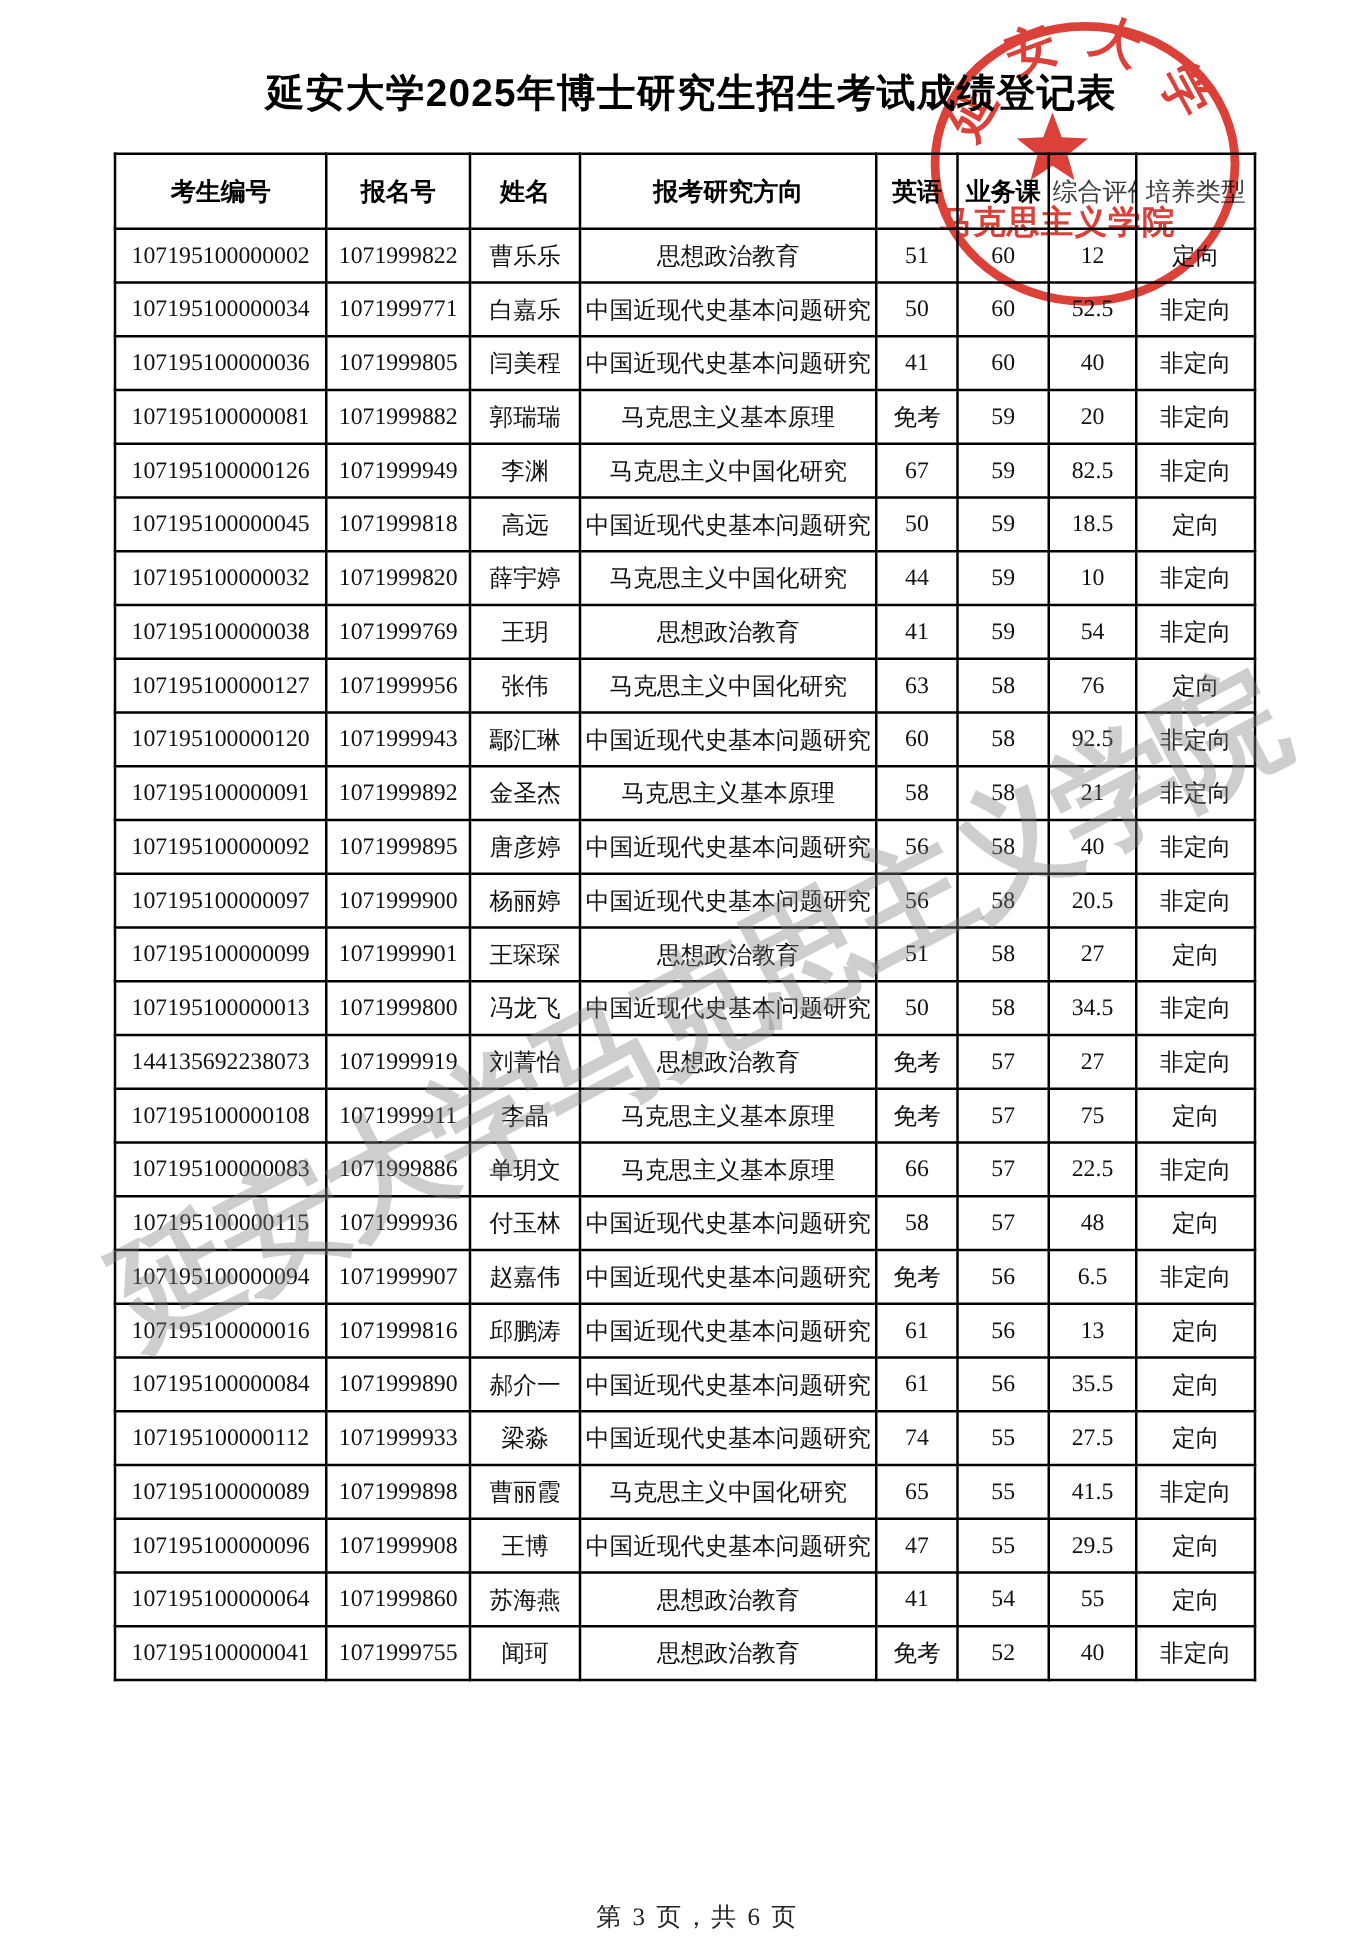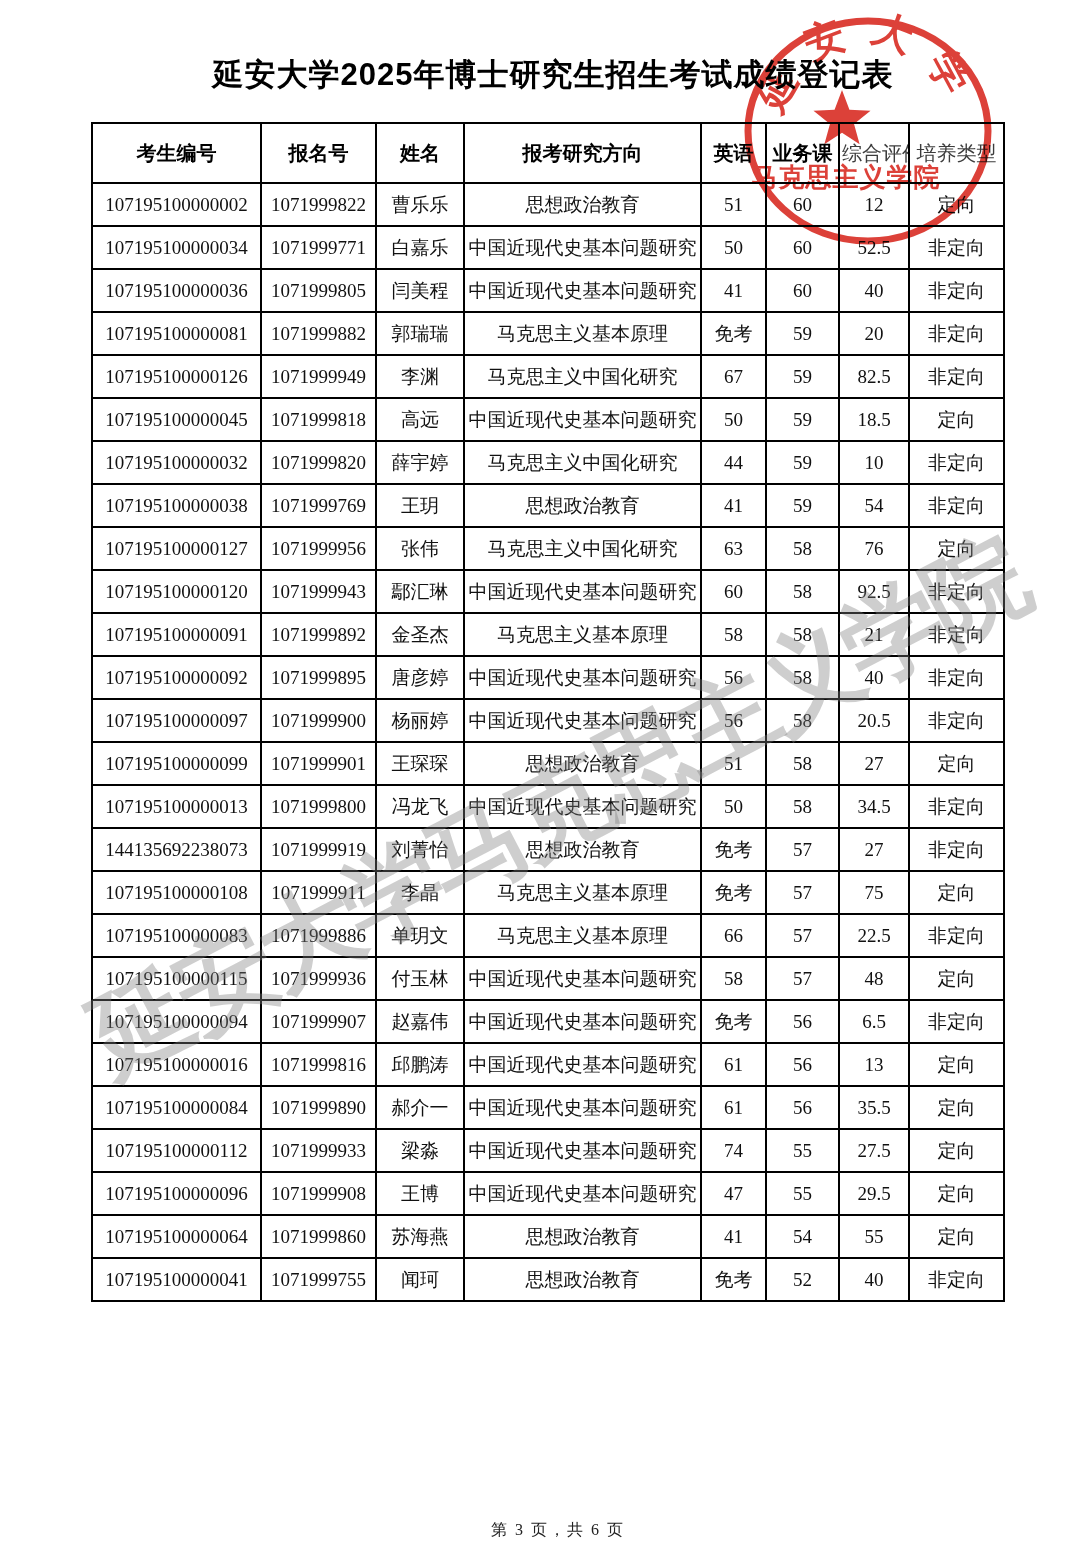--- a/index.html
+++ b/index.html
@@ -79,21 +79,21 @@
   }
   .stamp text, .stamp textPath {
     font-family:"Liberation Sans", sans-serif;
     font-weight:700;
   }
   .footer {
     position:absolute;
     top:1520px; left:0; right:0;
     text-align:center;
     font-family:"Liberation Serif", serif;
-    font-size:16px;
+    font-size:20px;
     letter-spacing:2px;
     color:#222;
     margin-left:36px;
   }
 </style>
 </head>
 <body>
 
 <div class="page">
 
@@ -347,20 +347,30 @@
           <td>107195100000112</td>
           <td>1071999933</td>
           <td>梁淼</td>
           <td>中国近现代史基本问题研究</td>
           <td>74</td>
           <td>55</td>
           <td>27.5</td>
           <td>定向</td>
         </tr>
         <tr>
+          <td>107195100000089</td>
+          <td>1071999898</td>
+          <td>曹丽霞</td>
+          <td>马克思主义中国化研究</td>
+          <td>65</td>
+          <td>55</td>
+          <td>41.5</td>
+          <td>非定向</td>
+        </tr>
+        <tr>
           <td>107195100000096</td>
           <td>1071999908</td>
           <td>王博</td>
           <td>中国近现代史基本问题研究</td>
           <td>47</td>
           <td>55</td>
           <td>29.5</td>
           <td>定向</td>
         </tr>
         <tr>

